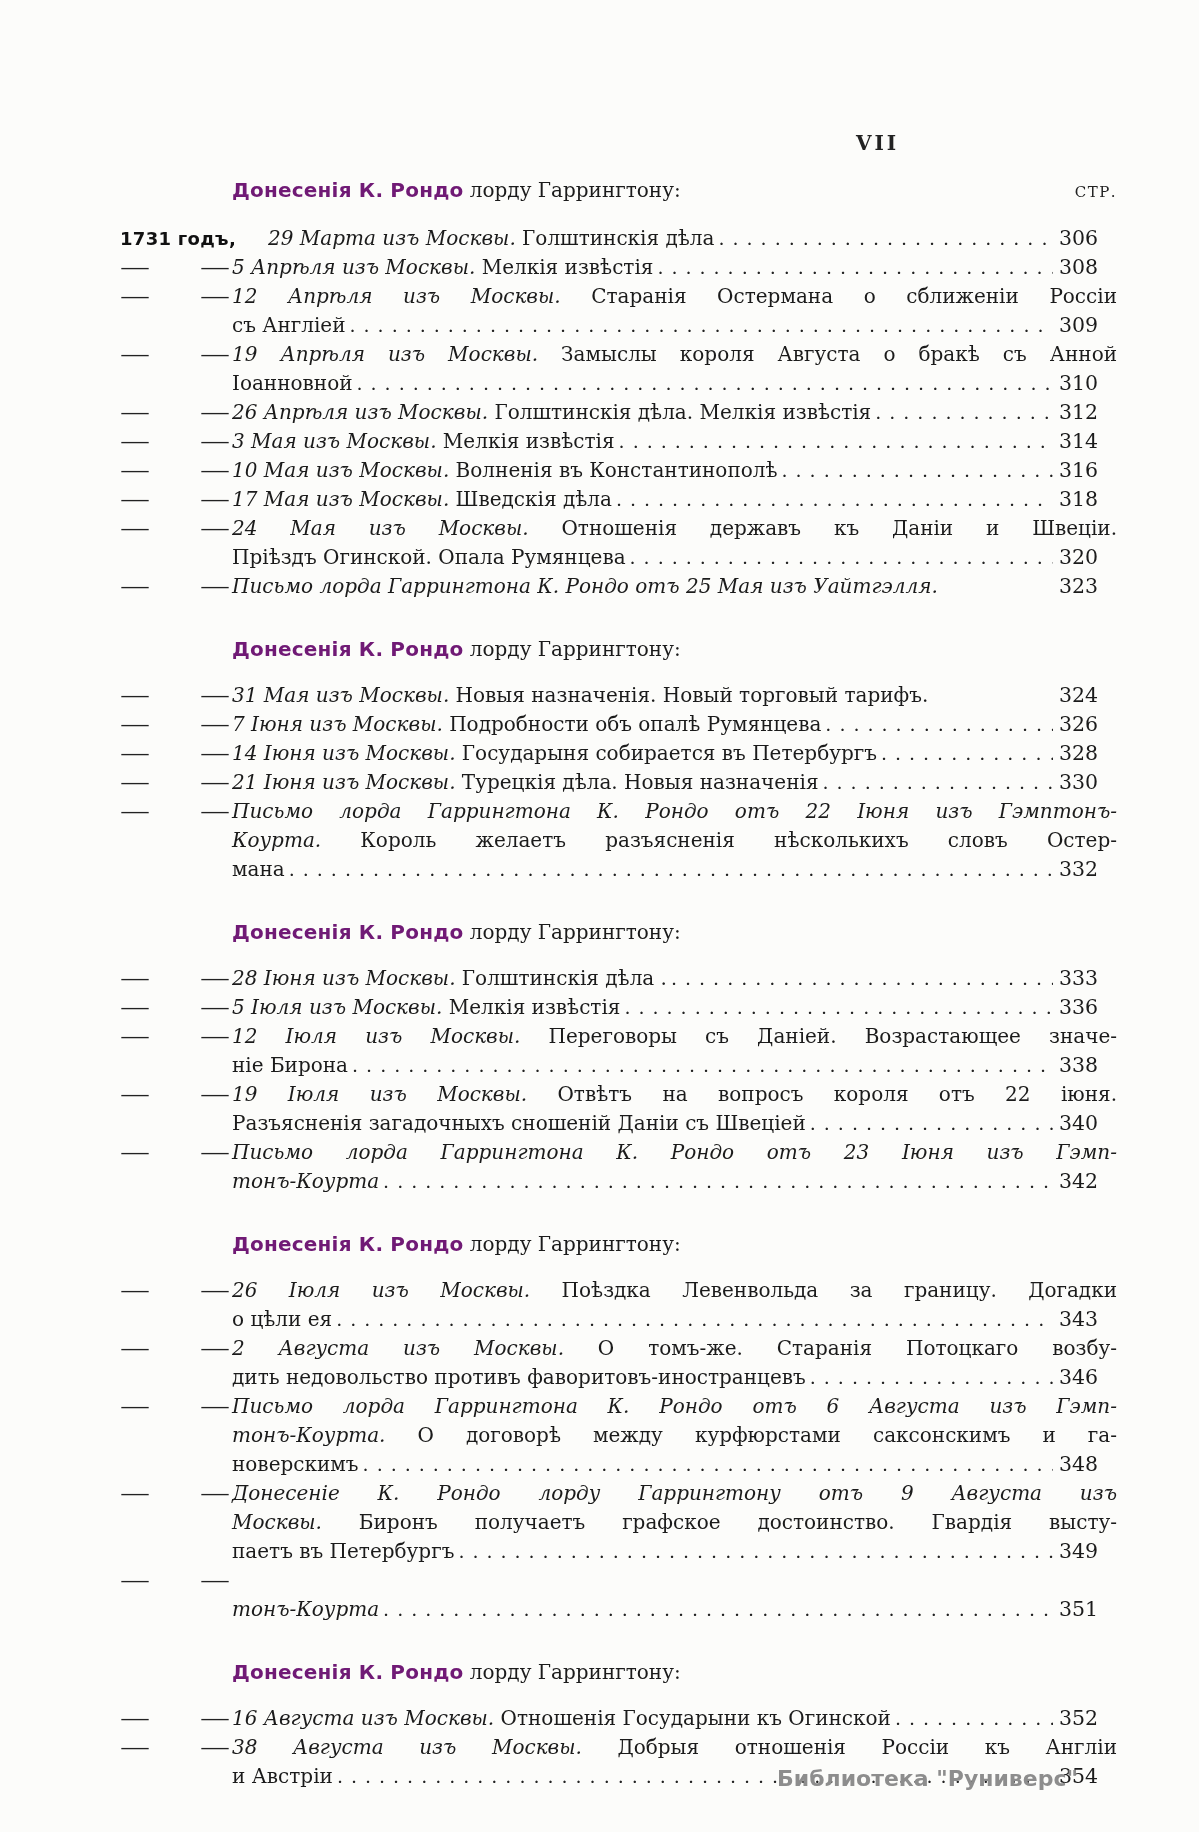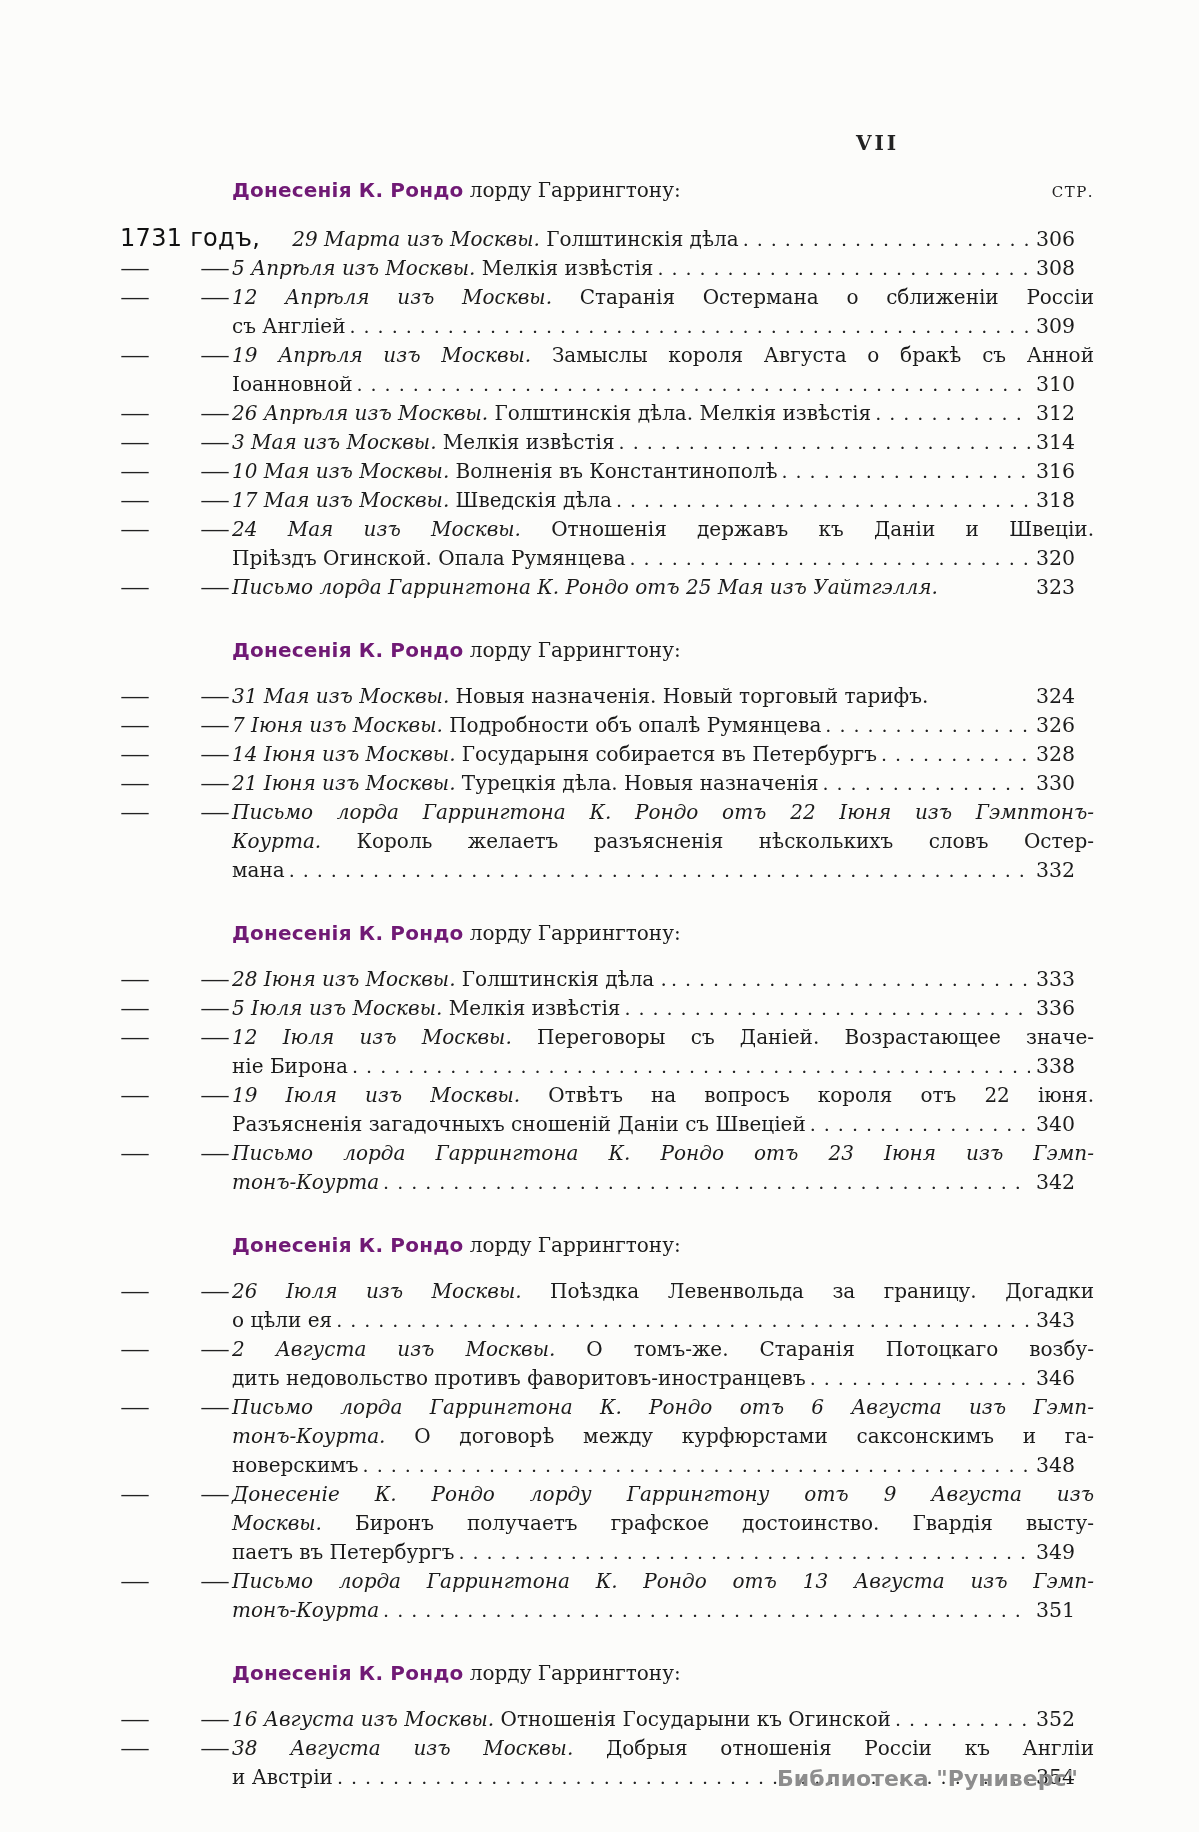--- a/index.html
+++ b/index.html
@@ -1,20 +1,20 @@
 <!DOCTYPE html>
 <html><head>
 <meta charset="utf-8">
 <style>
   html,body{margin:0;padding:0;background:#fbfbf9;}
   .page{
     position:relative;
     width:1199px;height:1832px;
     box-sizing:border-box;
-    padding:176px 105px 0 120px;
+    padding:176px 82px 0 120px;
     background:#fcfcfa;
     color:#1b1b1b;
     font-family:"DejaVu Serif", serif;
     overflow:hidden;
   }
   .folio{
     position:absolute;top:131px;left:856px;
     font-size:20px;letter-spacing:3px;font-weight:bold;color:#222;
   }
   .line{
@@ -23,21 +23,21 @@
   }
   .c1{flex:0 0 80px;white-space:nowrap;}
   .c2{flex:0 0 32px;}
   .dash{
     display:inline-block;
     transform:scaleX(1.5);transform-origin:0 60%;
     color:#222;
   }
   .year{
     font-family:"DejaVu Sans", sans-serif;
-    font-weight:normal;font-size:24px;letter-spacing:.3px;color:#111;
+    font-weight:bold;font-size:18px;letter-spacing:.3px;color:#111;
   }
   .txt{flex:none;min-width:0;}
   .txt.just{
     flex:1 1 auto;display:block;
     text-align:justify;text-align-last:justify;
   }
   .txt i{font-style:italic;}
   .leader{
     flex:1 1 auto;overflow:hidden;white-space:nowrap;
     margin:0 6px 0 4px;color:#222;
@@ -328,21 +328,20 @@
       <div class="line">
         <span class="c1"></span>
         <span class="c2"></span>
         <span class="txt"><span>паетъ въ Петербургъ </span></span>
         <span class="leader dots"></span>
         <span class="pg">349</span>
       </div>
       <div class="line">
         <span class="c1"><span class="dash">—</span></span>
         <span class="c2"><span class="dash">—</span></span>
-        <span class="txt just"><i>Письмо лорда Гаррингтона К. Рондо отъ 13 Августа изъ Гэмп-</i></span>
       </div>
       <div class="line">
         <span class="c1"></span>
         <span class="c2"></span>
         <span class="txt"><i>тонъ-Коурта </i></span>
         <span class="leader dots"></span>
         <span class="pg">351</span>
       </div>
       <div class="line heading-row">
         <span class="c1"></span>

